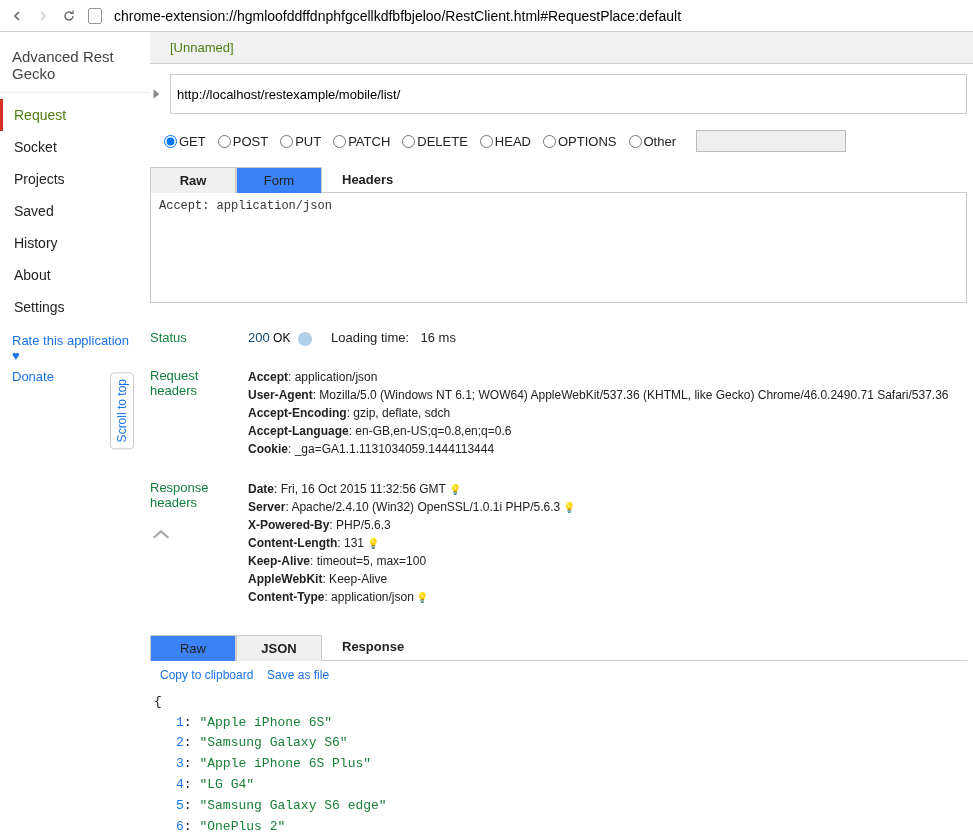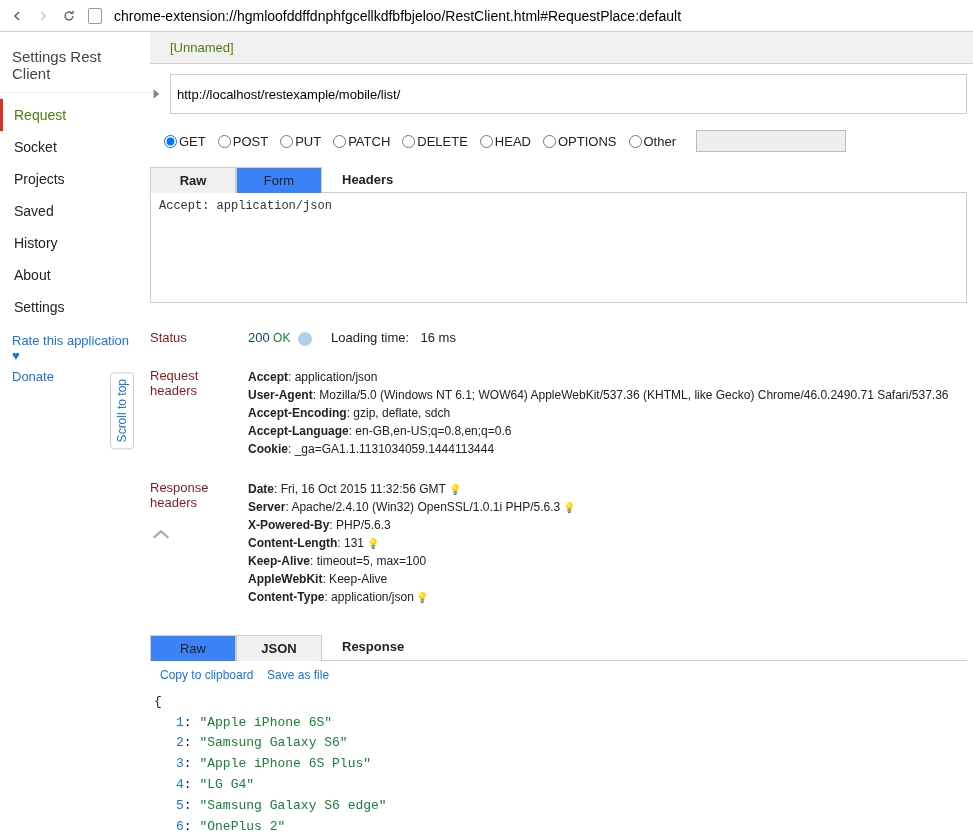--- a/index.html
+++ b/index.html
@@ -46,24 +46,24 @@
   .sub-tab.active { background: #f0f0f0; font-weight: bold; }
   .sub-tab-label { margin-left: 20px; font-weight: bold; font-size: 13px; }
   .headers-box { border: 1px solid #ccc; border-top: none; padding: 6px 8px; height: 110px; font-family: "Courier New", monospace; font-size: 12px; color: #333; width: 100%; resize: none; }
   
   
   .scroll-top { position: absolute; left: 110px; top: 372px; border: 1px solid #ccc; border-radius: 4px; padding: 6px 4px; writing-mode: vertical-rl; transform: rotate(180deg); font-size: 12px; color: #1a73e8; cursor: pointer; background: #fff; }
   
   
   .response-section { padding: 20px 0 0 0; }
   .resp-row { display: flex; padding: 4px 0; }
-  .resp-label { width: 98px; font-size: 13px; color: #7f1d1d; }
+  .resp-label { width: 98px; font-size: 13px; color: #15803d; }
   .resp-val { flex: 1; font-size: 12px; }
   .status-code { color: #0c4a6e; font-size: 13px; }
-  .status-ok { color: #15803d; }
+  .status-ok { color: #000000; }
   .help-circle { display: inline-block; width: 14px; height: 14px; border-radius: 50%; background: #b0cfe8; margin: 0 10px 0 4px; vertical-align: middle; }
   .loading-label { font-size: 13px; color: #222; margin-left: 6px; }
   .loading-val { font-size: 13px; margin-left: 8px; }
   .hdr-line { font-size: 12px; line-height: 1.5; }
   .hdr-line b { font-weight: bold; }
   .bulb { color: #f0d060; margin-left: 3px; font-size: 10px; }
   .collapse-arrow { margin-top: 16px; cursor: pointer; color: #999; }
   .collapse-arrow svg { width: 22px; height: 18px; }
   
   
@@ -97,21 +97,21 @@
         <path d="M18 12a6 6 0 1 1-2-4.5M18 4v4h-4" stroke="#666" stroke-width="2" fill="none"></path>
       </svg>
     </button>
   <span class="doc-icon"></span>
   <input class="url-bar" value="chrome-extension://hgmloofddffdnphfgcellkdfbfbjeloo/RestClient.html#RequestPlace:default" style="">
 </div>
 
 <div class="app">
 
   <div class="sidebar">
-    <div class="app-title">Settings Rest Client</div>
+    <div class="app-title">Advanced Rest Gecko</div>
     <a class="nav-item active">Request</a>
     <a class="nav-item">Socket</a>
     <a class="nav-item">Projects</a>
     <a class="nav-item">Saved</a>
     <a class="nav-item">History</a>
     <a class="nav-item">About</a>
     <a class="nav-item">Settings</a>
     <div class="support-links">
       <a><span>Rate this application</span> <span class="heart">♥</span></a>
       <a>Donate</a>

